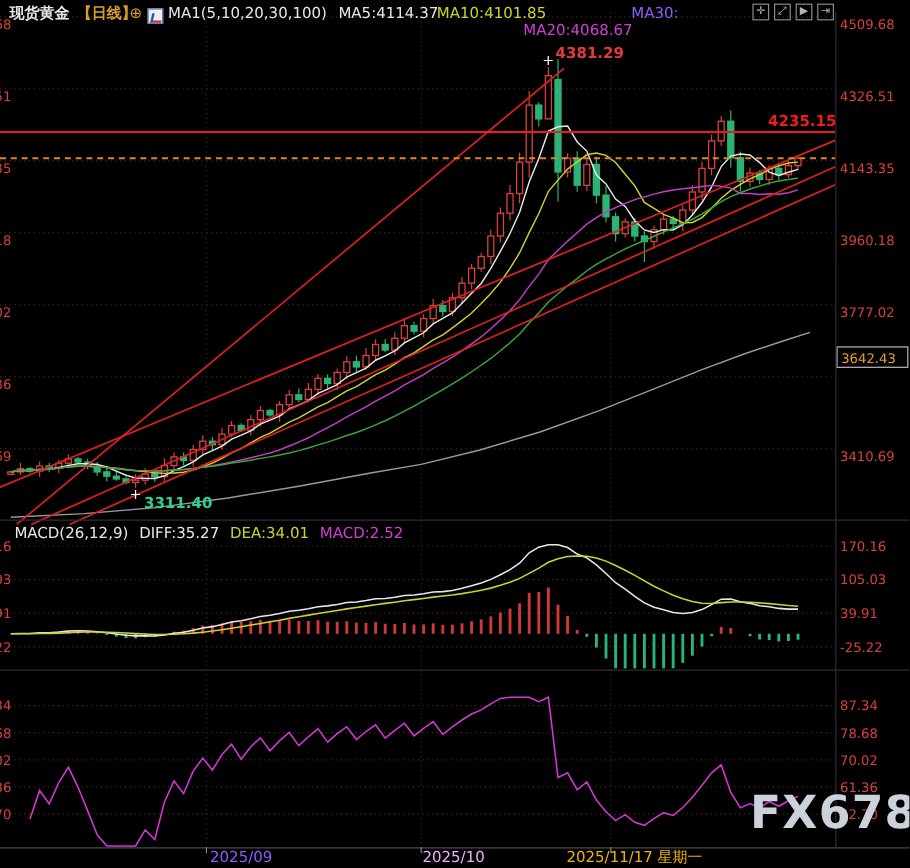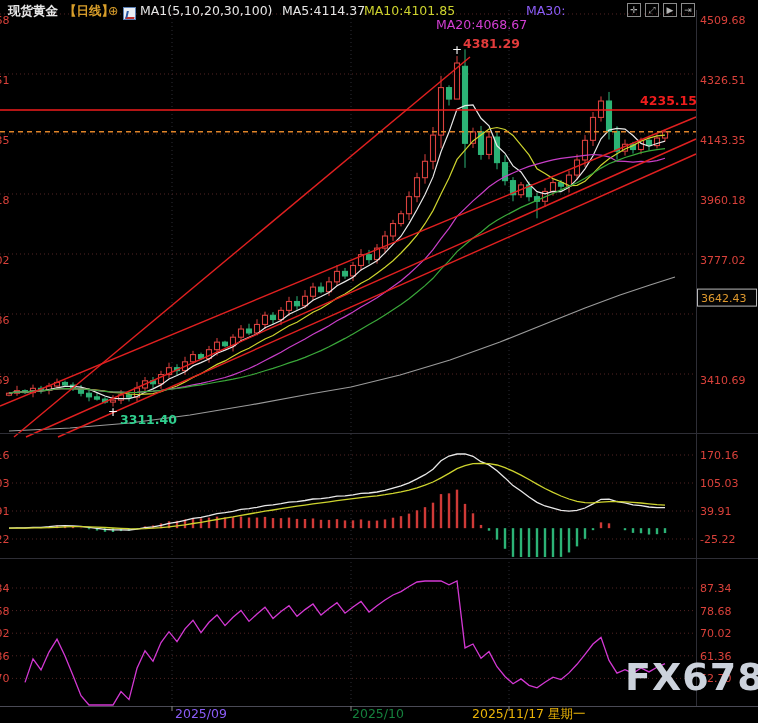--- a/index.html
+++ b/index.html
@@ -371,23 +371,29 @@
 
   
   <div class="ov toolbar" style="left:627px;top:3px;">
     <div class="tbtn">✛</div>
     <div class="tbtn">⤢</div>
     <div class="tbtn">▶</div>
     <div class="tbtn">⇥</div>
   </div>
 
   
+  <div class="ov hdr-row" style="left:12px;top:436px;">
+    <span class="c-wht">MACD(26,12,9)</span>
+    <span class="c-wht">DIFF:35.27</span>
+    <span class="c-yel">DEA:34.01</span>
+    <span class="c-mag">MACD:2.52</span>
+  </div>
 
   
 
   
   <div class="ov" style="left:175px;top:706px;color:#8b5cf6;">2025/09</div>
-  <div class="ov" style="left:352px;top:706px;color:#15803d;">2025/10</div>
+  <div class="ov" style="left:352px;top:706px;color:#f0abfc;">2025/10</div>
   <div class="ov" style="left:472px;top:706px;color:#eab308;">2025/11/17 星期一</div>
 
   
   <div id="watermark">FX678</div>
 </div>
 
 </body></html>

